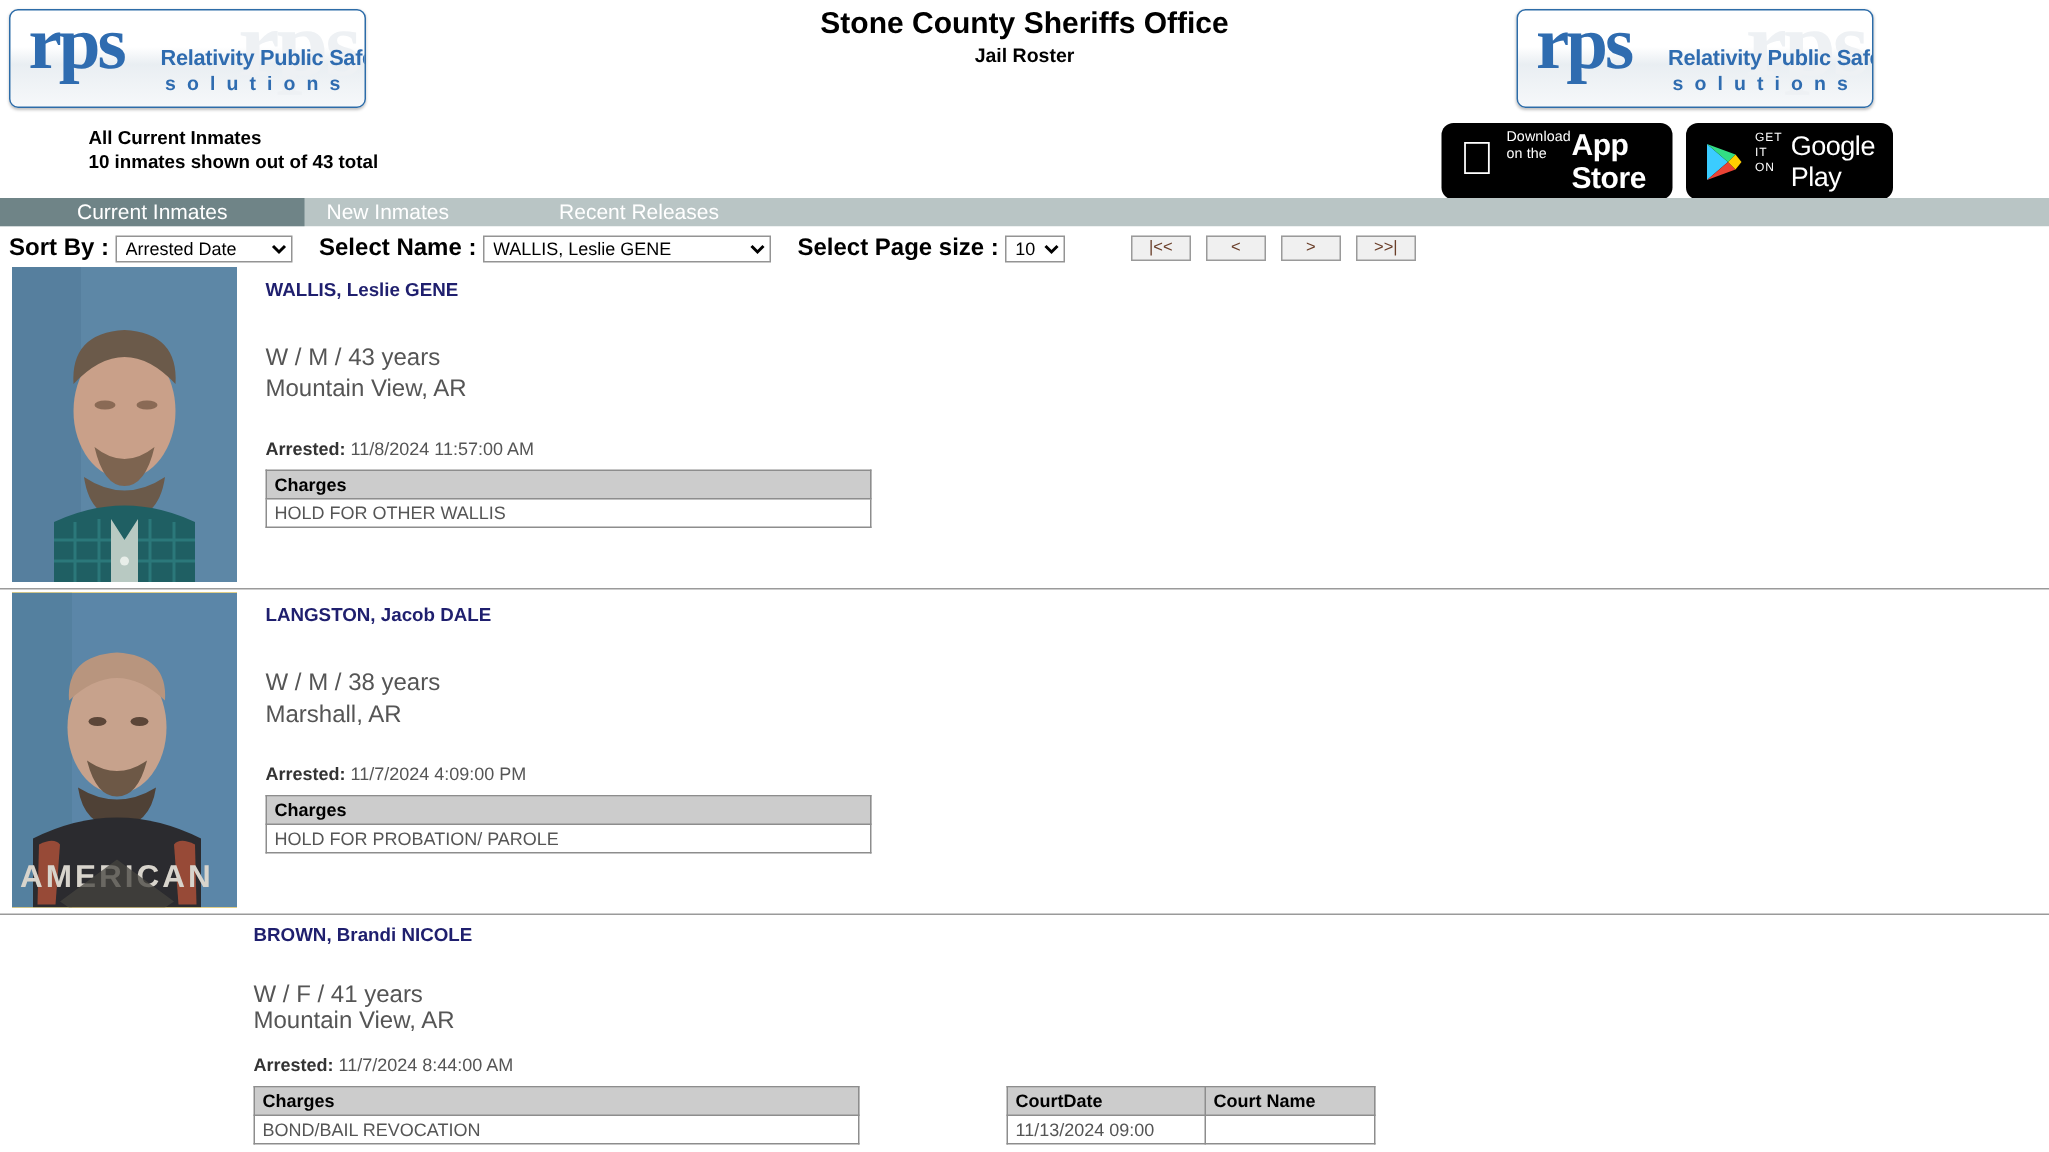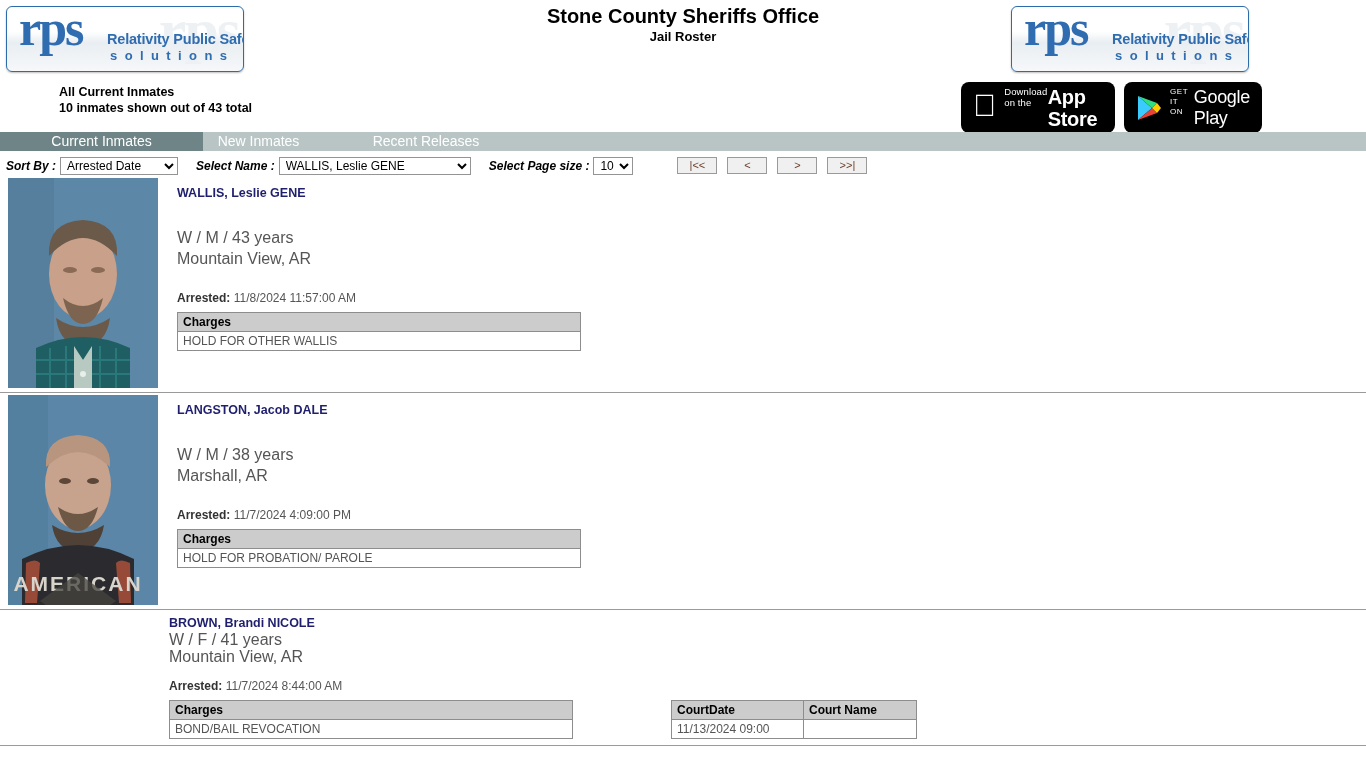--- a/index.html
+++ b/index.html
@@ -159,21 +159,21 @@
   .controls {
     position: relative;
     height: 25px;
     padding: 4px 0 0 6px;
     font-size: 12px;
     color: #000;
     display: flex;
     align-items: center;
     background: #fff;
   }
-  .ctrl-label { font-weight: bold; font-size: 12px; margin-right: 4px; white-space: nowrap; font-style: italic; }
+  .ctrl-label { font-weight: bold; font-size: 16px; margin-right: 4px; white-space: nowrap; }
   select {
     font-family: "Liberation Sans", sans-serif;
     font-size: 12px;
     height: 18px;
     border: 1px solid #949494;
     background: #fff;
     color: #000;
     padding: 0 2px;
   }
   #sel-sort { width: 118px; }
@@ -445,21 +445,21 @@
         </div>
       </div>
     </div>
   </div>
 
   <div class="record compact">
     <div class="rec-inner">
       <div class="mug empty"></div>
       <div class="rec-body">
         <div class="inmate-name">BROWN, Brandi NICOLE</div>
-        <div class="demo" style="margin-top:0">W / F / 41 years</div>
+        <div class="demo" style="margin-top:23px">W / F / 41 years</div>
         <div class="demo">Mountain View, AR</div>
         <div class="arrested tight">
           <b>Arrested:</b>
           <span>11/7/2024 8:44:00 AM</span>
         </div>
         <div class="tables-row">
           <table class="tbl tbl-charges">
             <thead>
                 <tr>
                   <th>Charges</th>

